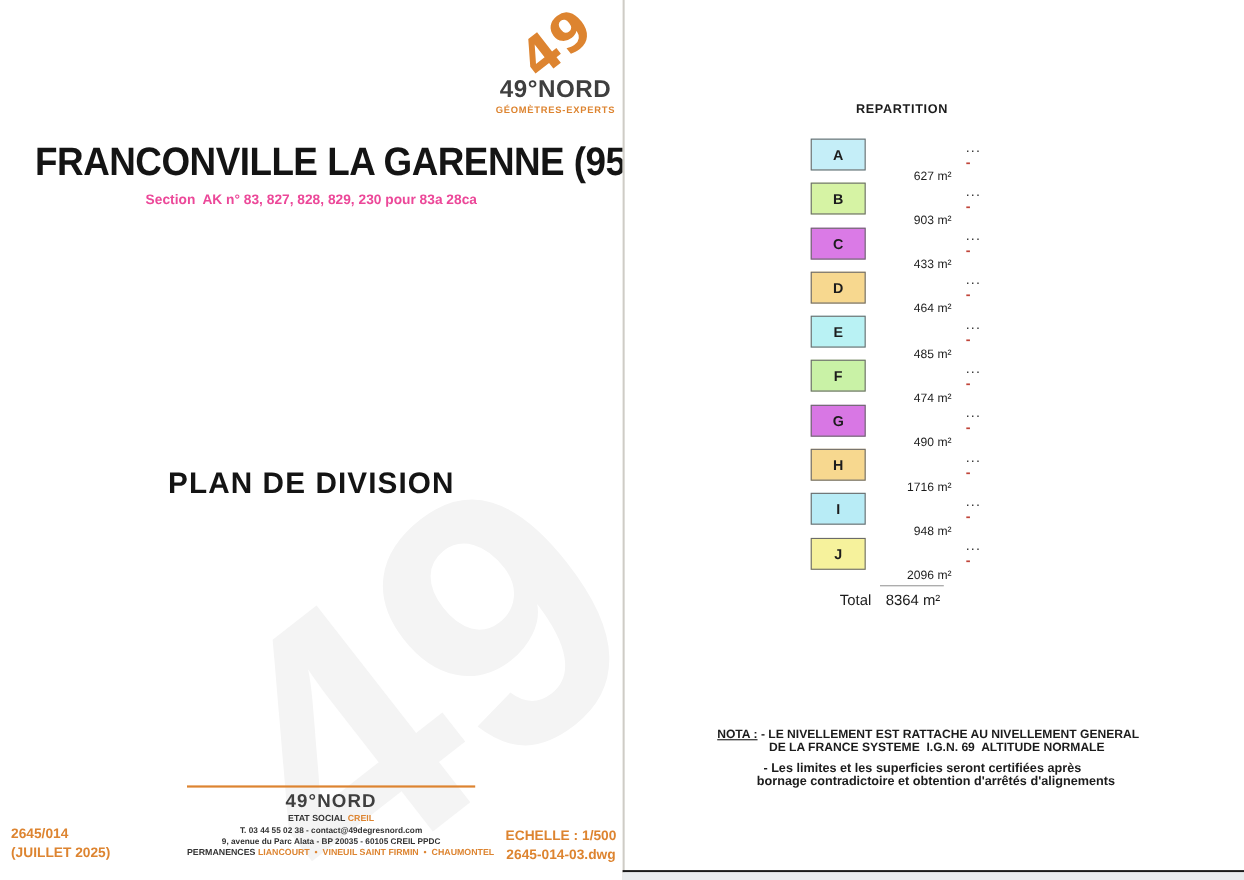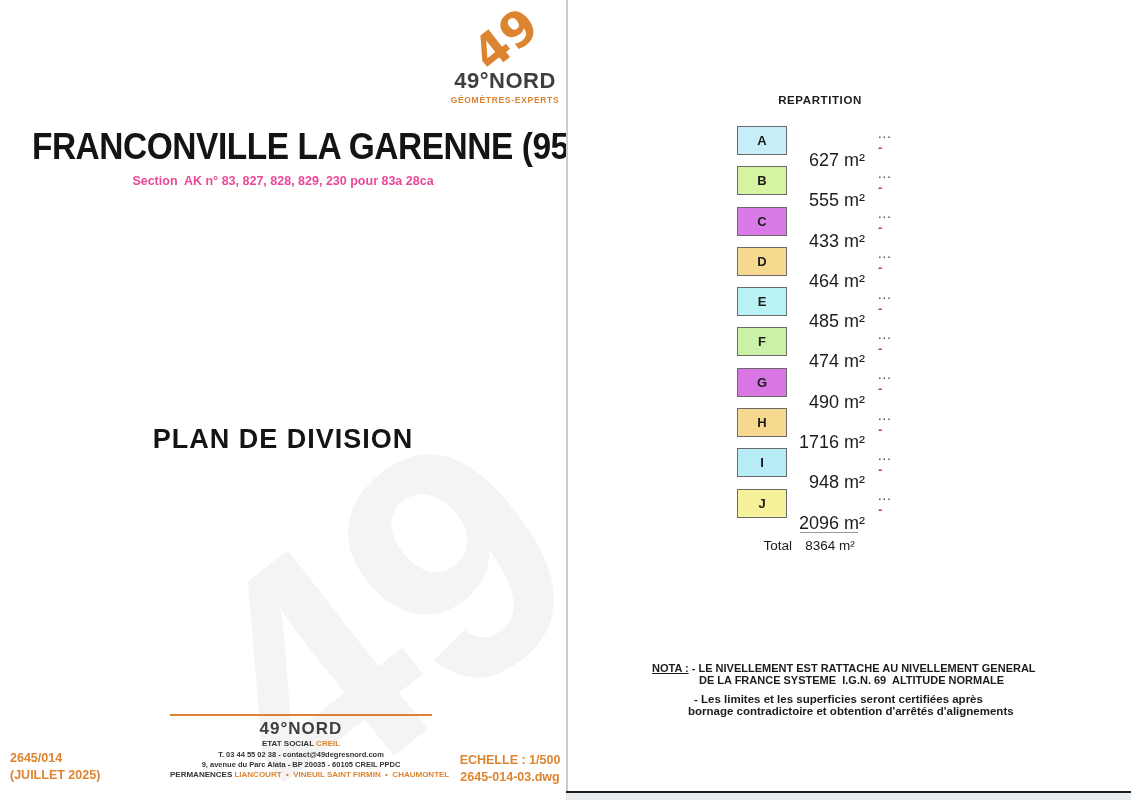--- a/index.html
+++ b/index.html
@@ -68,21 +68,21 @@
     font-size:11.5px; font-weight:700; letter-spacing:0.6px; color:#1c1c1c;
   }
 
   .rep-table { position:absolute; left:737px; top:126px; }
   .rep-row { display:flex; align-items:center; height:29px; margin-bottom:11.3px; }
   .rep-box {
     width:50px; height:29px; border:1px solid #6b6b6b;
     display:flex; align-items:center; justify-content:center;
     font-size:13px; font-weight:600; color:#1c1c1c;
   }
-  .rep-area { width:70px; margin-left:8px; text-align:right; font-size:18px; color:#1c1c1c;margin-top:40px; }
+  .rep-area { width:70px; margin-left:8px; text-align:right; font-size:11px; color:#1c1c1c;margin-top:40px; }
   .rep-marks { margin-left:13px; display:flex; flex-direction:column; align-items:flex-start; }
   .rep-marks .dots { font-size:13px; letter-spacing:1px; color:#333; line-height:10px; }
   .rep-marks .dash { font-size:13px; font-weight:700; color:#c0453a; line-height:11px; margin-top:3px; }
 
   .total-line { position:absolute; left:800px; top:532px; width:58px; height:1px; background:#999; }
   .total-label { position:absolute; left:742px; top:538px; width:50px; text-align:right; font-size:13.5px; color:#1c1c1c; }
   .total-value { position:absolute; left:798px; top:538px; width:64px; text-align:center; font-size:13.5px; color:#1c1c1c; }
 
   .nota { position:absolute; left:652px; top:662px; width:385px; color:#1c1c1c; }
   .nota .n1 { font-size:11px; font-weight:700; white-space:pre; }
@@ -152,21 +152,21 @@
       <div class="rep-box" style="background-color: rgb(197, 238, 248);">A</div>
       <div class="rep-area">627 m²</div>
       <div class="rep-marks">
           <span class="dots">...</span>
           <span class="dash">-</span>
         </div>
     </div>
 
     <div class="rep-row">
       <div class="rep-box" style="background-color: rgb(214, 243, 164);">B</div>
-      <div class="rep-area">555 m²</div>
+      <div class="rep-area">903 m²</div>
       <div class="rep-marks">
           <span class="dots">...</span>
           <span class="dash">-</span>
         </div>
     </div>
 
     <div class="rep-row">
       <div class="rep-box" style="background-color: rgb(218, 122, 230);">C</div>
       <div class="rep-area">433 m²</div>
       <div class="rep-marks">

